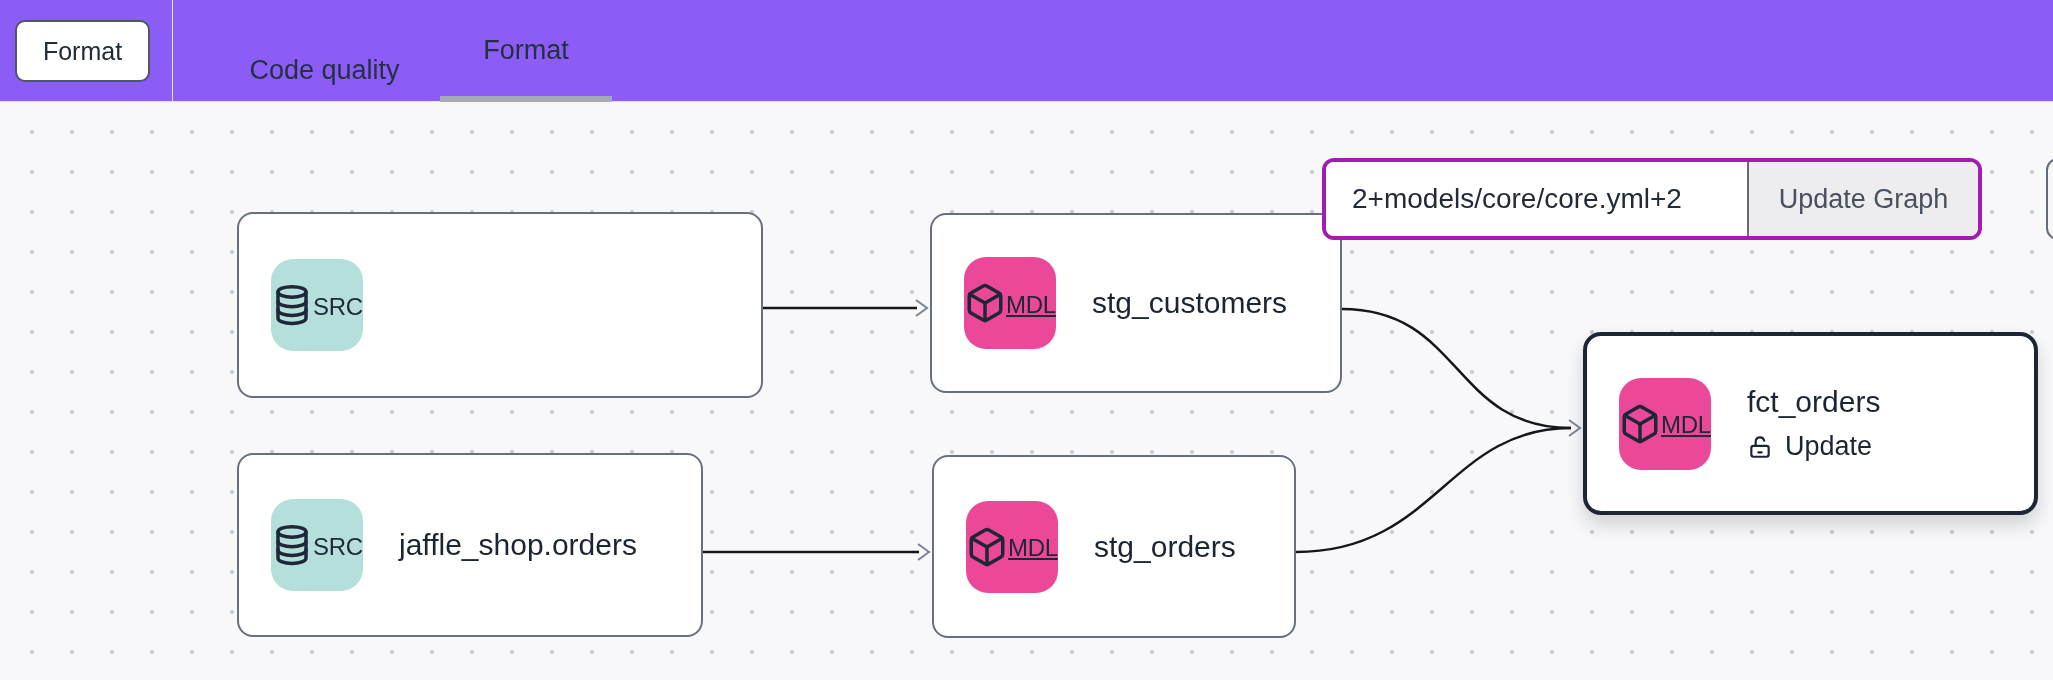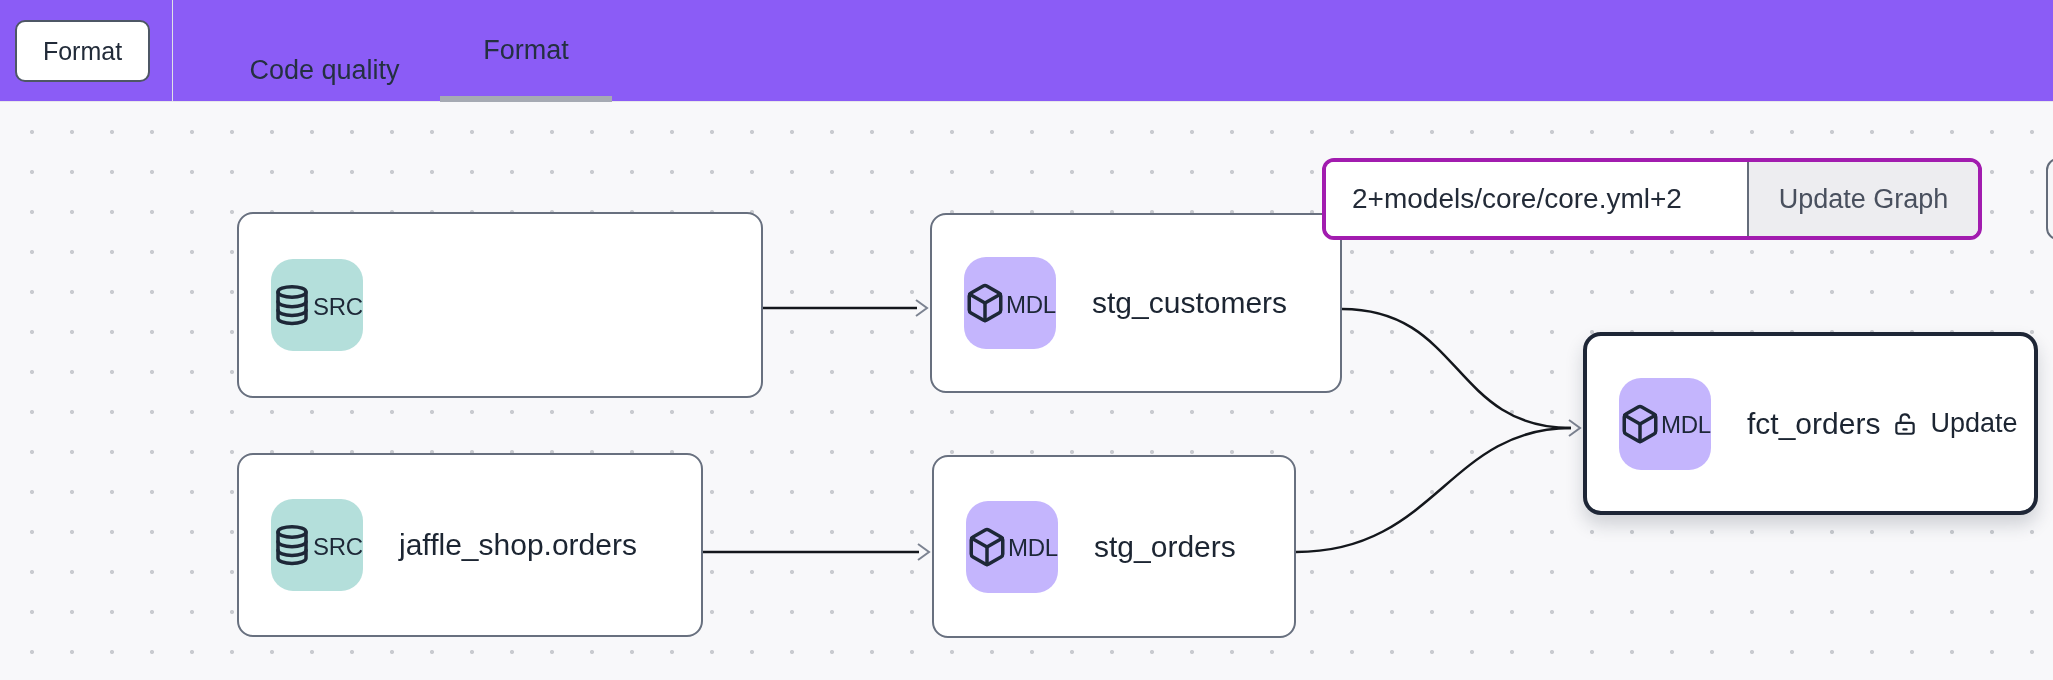--- a/index.html
+++ b/index.html
@@ -48,25 +48,25 @@
   .node.selected{
     border:4px solid #1e2636;border-radius:18px;
     box-shadow:0 10px 18px rgba(30,38,54,0.18);
   }
   .badge{
     width:92px;height:92px;border-radius:22px;flex:0 0 auto;
     display:flex;flex-direction:row;align-items:center;justify-content:center;
     color:#1d2737;
   }
   .badge-src{background:#b4dfdb;}
-  .badge-mdl{background:#c4b5fd;}
+  .badge-mdl{background:#ec4899;text-decoration:underline;}
   .badge-label{font-size:24px;font-weight:500;letter-spacing:-0.3px;line-height:1;margin-top:3px;}
   .badge svg{display:block;}
   .node-title{font-size:30px;color:#1c2532;white-space:nowrap;}
-  .node-text-col{display:flex;flex-direction:row;gap:12px;}
+  .node-text-col{display:flex;flex-direction:column;gap:12px;}
   .node-access{display:flex;align-items:center;gap:12px;font-size:27px;color:#1c2532;}
   .node-access svg{display:block;}
   
   .controls{
     position:absolute;left:1322px;top:158px;height:82px;display:flex;
     border:4px solid #a21caf;border-radius:12px;overflow:hidden;z-index:15;
     box-sizing:border-box;background:#ffffff;
   }
   .selector-input{
     width:421px;display:flex;align-items:center;padding-left:26px;box-sizing:border-box;

